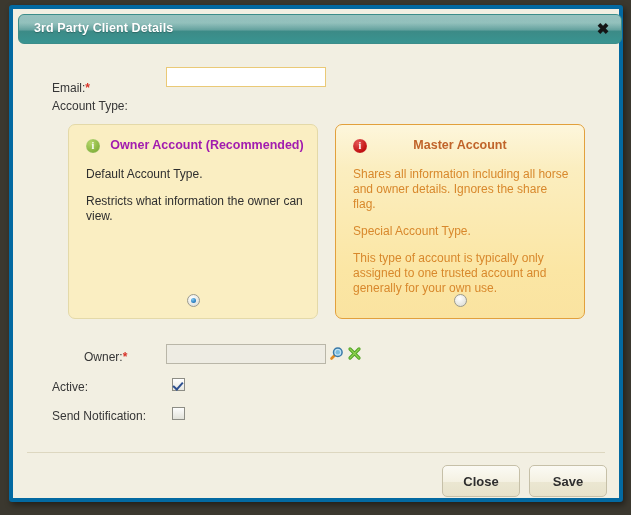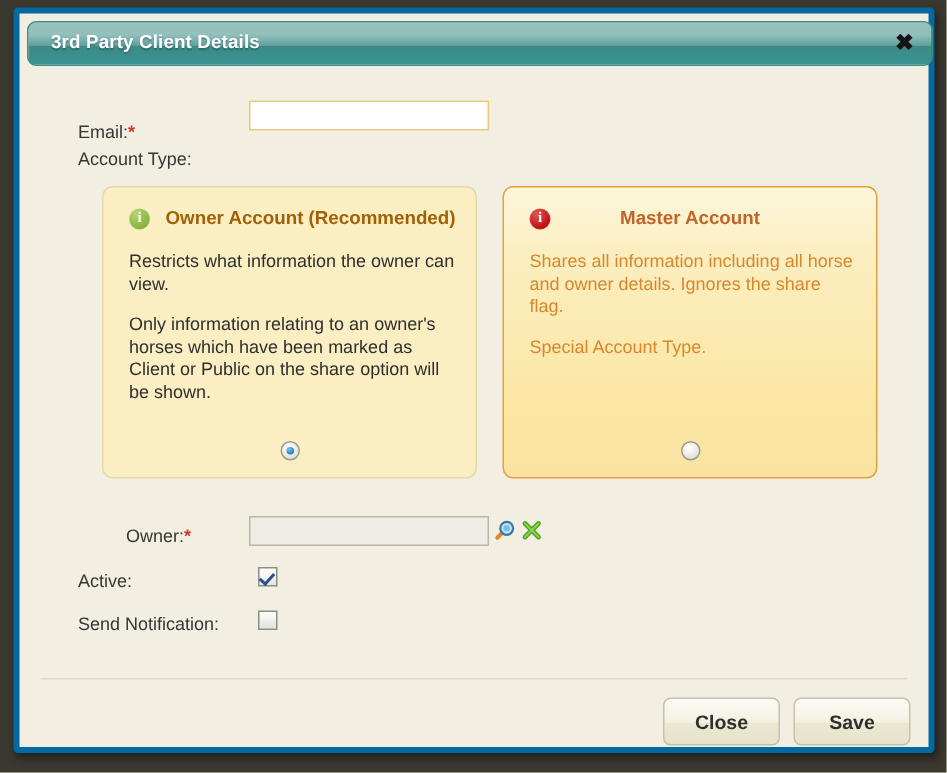--- a/index.html
+++ b/index.html
@@ -168,21 +168,21 @@
   }
   .panel-title {
     position: absolute;
     left: 0;
     right: 0;
     top: 1px;
     text-align: center;
     font-size: 12.5px;
     font-weight: bold;
   }
-  #panel-owner .panel-title { color: #a16207; padding-left: 28px; }
+  #panel-owner .panel-title { color: #a21caf; padding-left: 28px; }
   #panel-master .panel-title { color: #c0642a; }
 
   .panel-body {
     position: absolute;
     left: 17px;
     right: 14px;
     top: 42px;
     font-size: 12px;
     line-height: 15px;
   }
@@ -314,34 +314,35 @@
     <input id="email-input" type="text" value="" style="">
 
     <div class="field-label" id="acct-type-label">Account Type:</div>
 
     <div class="opt-panel" id="panel-owner">
       <div class="panel-head">
         <div class="panel-icon" id="icon-owner">i</div>
         <div class="panel-title">Owner Account (Recommended)</div>
       </div>
       <div class="panel-body">
+        <p>Default Account Type.</p>
         <p>Restricts what information the owner can view.</p>
-        <p>Only information relating to an owner's horses which have been marked as Client or Public on the share option will be shown.</p>
       </div>
       <div class="radio checked"></div>
     </div>
 
     <div class="opt-panel" id="panel-master">
       <div class="panel-head">
         <div class="panel-icon" id="icon-master">i</div>
         <div class="panel-title">Master Account</div>
       </div>
       <div class="panel-body">
         <p>Shares all information including all horse and owner details. Ignores the share flag.</p>
         <p>Special Account Type.</p>
+        <p>This type of account is typically only assigned to one trusted account and generally for your own use.</p>
       </div>
       <div class="radio"></div>
     </div>
 
     <div class="field-label" id="owner-label"><span>Owner:</span><span class="req">*</span></div>
     <input id="owner-input" type="text" value="" style="">
 
     <span class="mini-icon" id="search-icon">
       <svg width="15" height="15" viewBox="0 0 15 15">
         <line x1="2.5" y1="12.5" x2="6" y2="9" stroke="#e08b22" stroke-width="2.6" stroke-linecap="round"></line>

